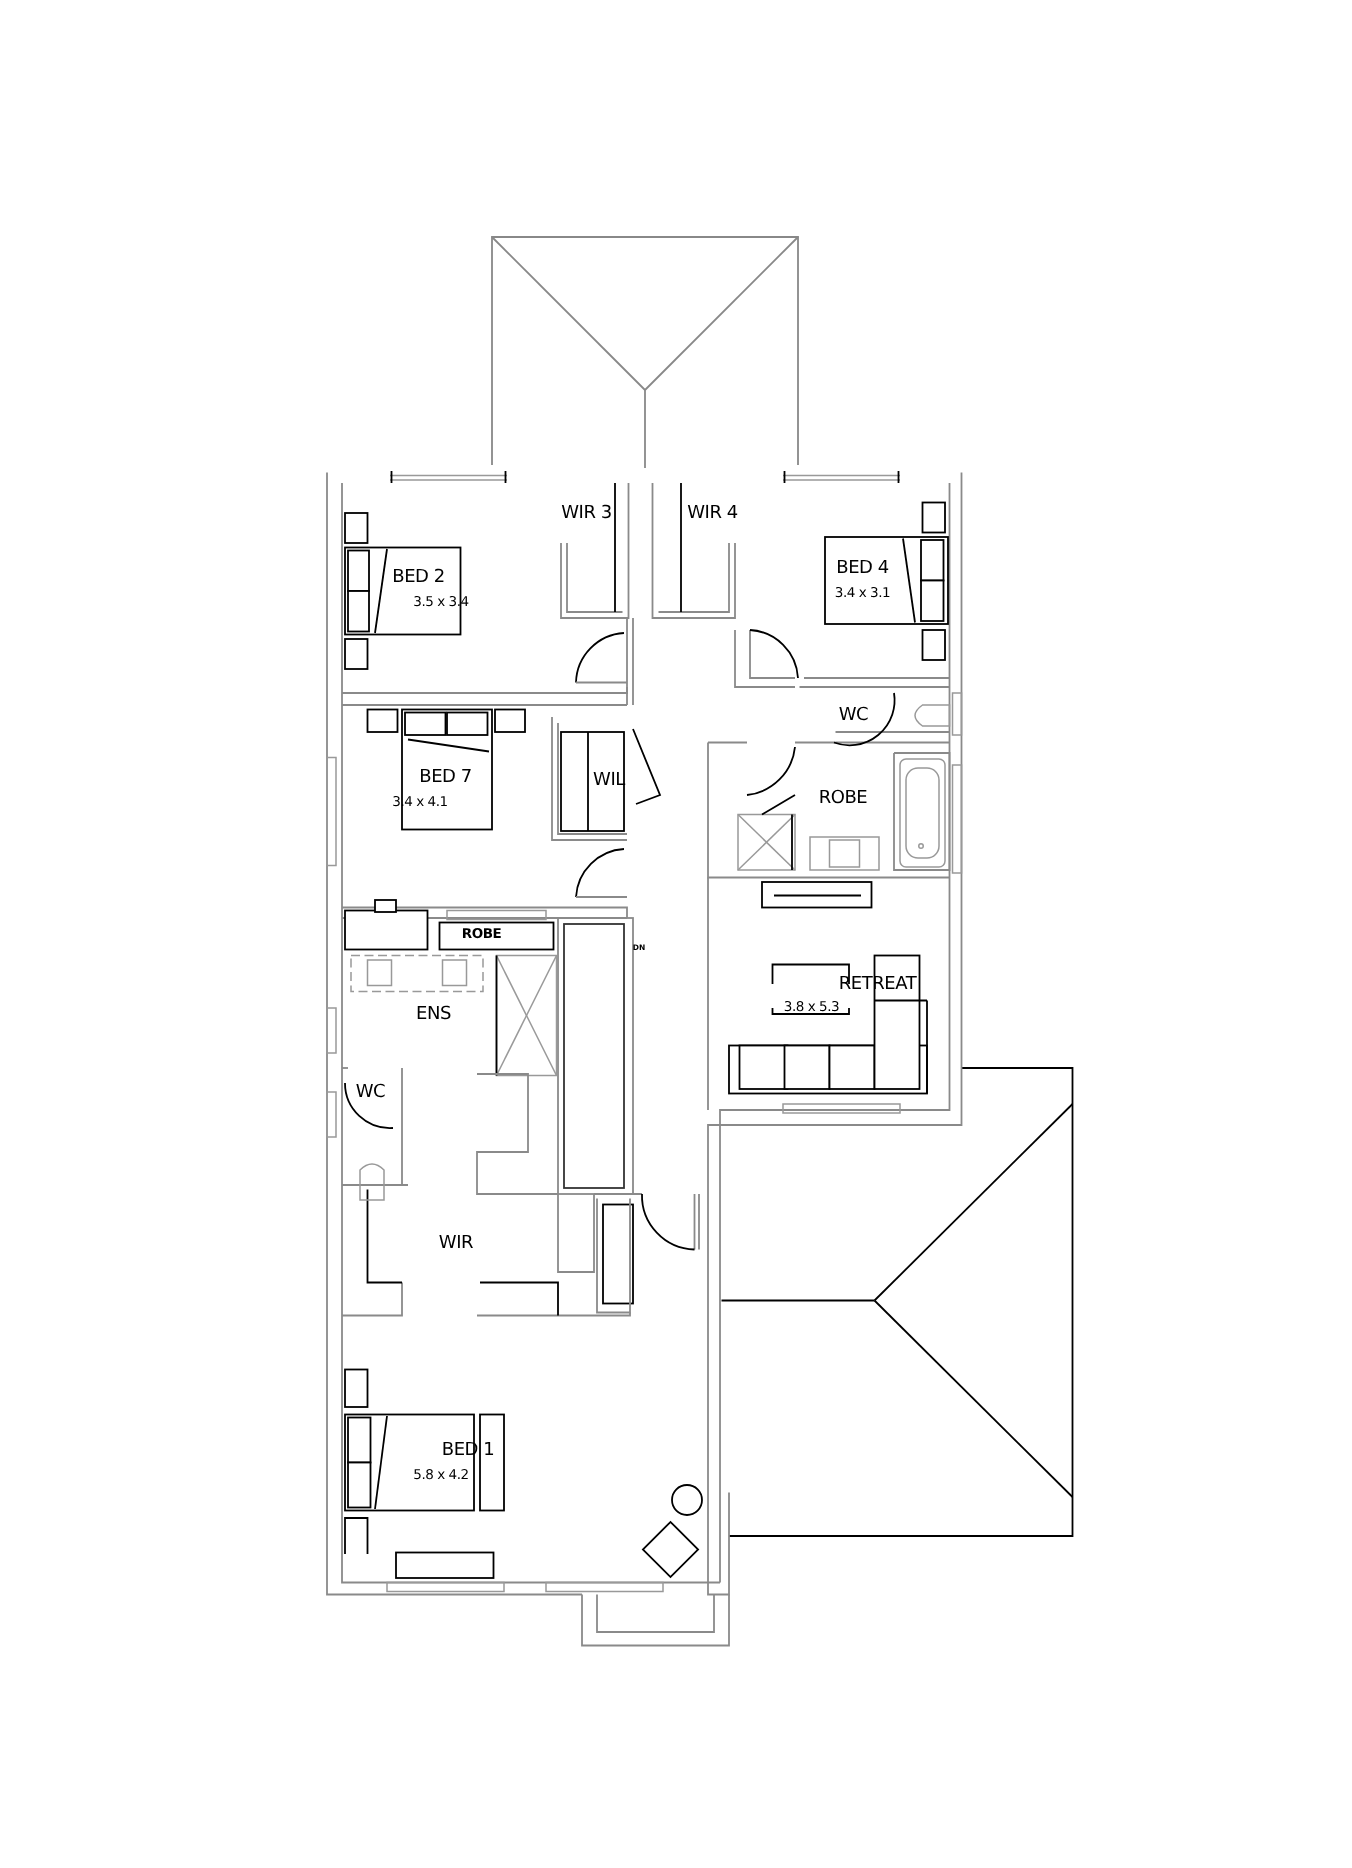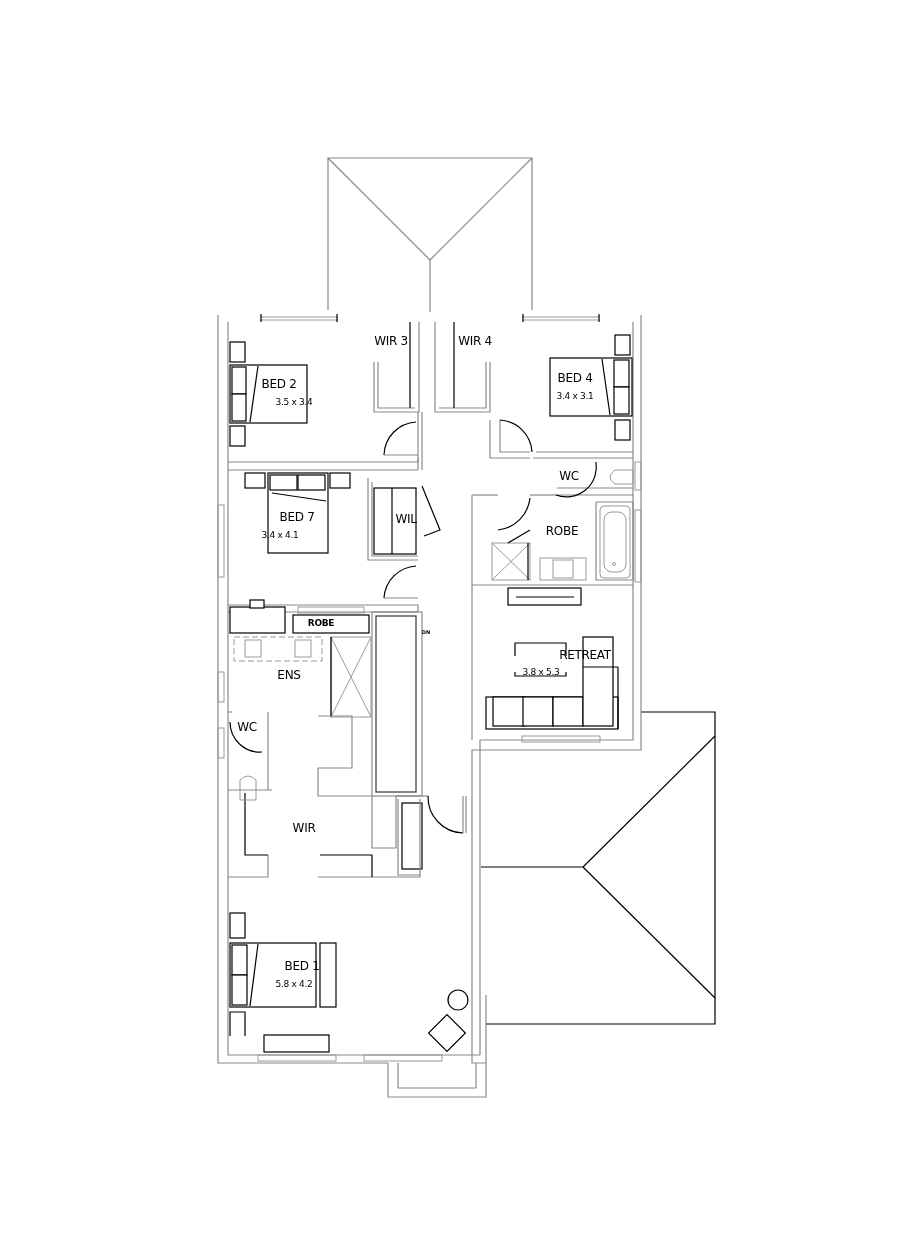--- a/index.html
+++ b/index.html
@@ -245,16 +245,16 @@
 
 <div class="lbl room" style="left:541px;top:648px;margin-left:44px;">RETREAT</div>
 <div class="lbl dim" style="left:541px;top:667px;">3.8 x 5.3</div>
 
 <div class="lbl room" style="left:289px;top:668px;">ENS</div>
 
 <div class="lbl room" style="left:247px;top:720px;">WC</div>
 
 <div class="lbl room" style="left:304px;top:821px;">WIR</div>
 
-<div class="lbl room" style="left:284px;top:959px;padding-left:36px;">BED 1</div>
+<div class="lbl room" style="left:294px;top:959px;padding-left:36px;">BED 1</div>
 <div class="lbl dim" style="left:294px;top:979px;">5.8 x 4.2</div>
 
 <div class="lbl tiny" style="left:426px;top:629px;">DN</div>
 
 </body></html>

